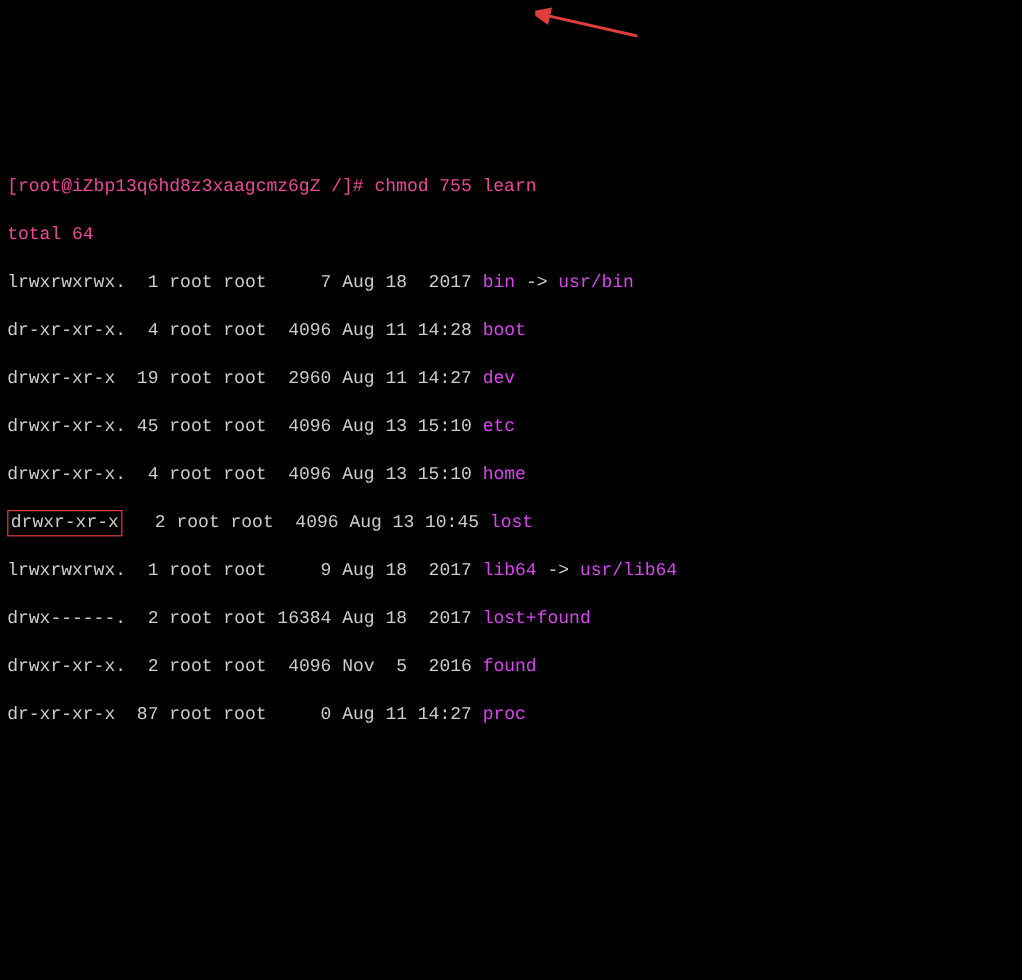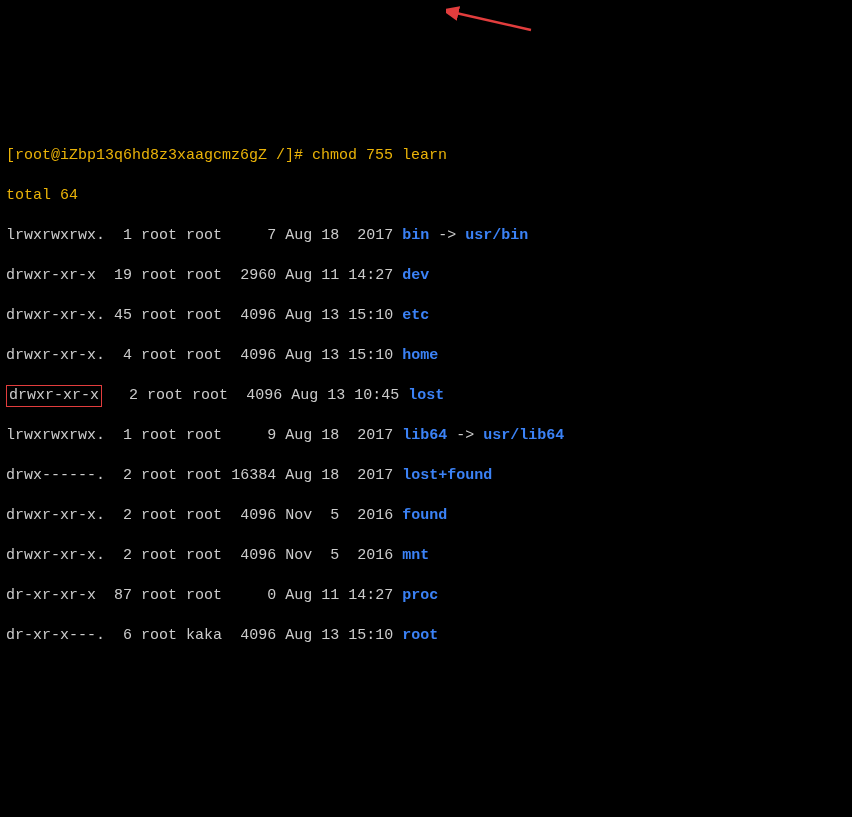--- a/index.html
+++ b/index.html
@@ -10,22 +10,22 @@
     font-family: "Consolas", "Monaco", "Courier New", monospace;
     font-size: 15px;
     line-height: 20px;
     width: 852px;
     min-height: 817px;
     box-sizing: border-box;
     position: relative;
     white-space: pre;
   }
   .line { display: block; }
-  .c-white { color: #eab308; }
-  .c-blue { color: #3b82f6; font-weight: bold; text-align: right; }
+  .c-white { color: #ec4899; }
+  .c-blue { color: #d946ef; font-weight: normal; text-align: right; }
   .boxed {
     border: 1.5px solid #e23d3d;
     padding: 0 2px;
     margin: -1px 0;
     display: inline-block;
   }
   svg.arrow {
     position: absolute;
     left: 446px;
     top: 5px;
@@ -43,30 +43,29 @@
     <path d="M0,0 L0,6 L7,3 z" fill="#e23d3d"></path>
       </marker>
     </defs>
   <line x1="85" y1="25" x2="10" y2="8" stroke="#e23d3d" stroke-width="2.5" marker-end="url(#ah)"></line>
 </svg>
 
 <div>
 <span class="line"><span class="c-white">[root@iZbp13q6hd8z3xaagcmz6gZ /]#</span> <span class="c-white">chmod 755 learn</span></span>
 <span class="line c-white">total 64</span>
 <span class="line"><span>lrwxrwxrwx.</span>  <span>1</span> <span>root</span> <span>root</span>     <span>7</span> <span>Aug 18  2017</span> <span class="c-blue">bin</span><span> -&gt; </span><span class="c-blue">usr/bin</span></span>
+<span class="line"><span>dr-xr-xr-x.</span>  <span>4</span> <span>root</span> <span>root</span>  <span>4096</span> <span>Aug 11 14:28</span> <span class="c-blue">boot</span></span>
 <span class="line"><span>drwxr-xr-x</span>  <span>19</span> <span>root</span> <span>root</span>  <span>2960</span> <span>Aug 11 14:27</span> <span class="c-blue">dev</span></span>
 <span class="line"><span>drwxr-xr-x.</span> <span>45</span> <span>root</span> <span>root</span>  <span>4096</span> <span>Aug 13 15:10</span> <span class="c-blue">etc</span></span>
 <span class="line"><span>drwxr-xr-x.</span>  <span>4</span> <span>root</span> <span>root</span>  <span>4096</span> <span>Aug 13 15:10</span> <span class="c-blue">home</span></span>
 <span class="line"><span class="boxed">drwxr-xr-x</span>   <span>2</span> <span>root</span> <span>root</span>  <span>4096</span> <span>Aug 13 10:45</span> <span class="c-blue">lost</span></span>
 <span class="line"><span>lrwxrwxrwx.</span>  <span>1</span> <span>root</span> <span>root</span>     <span>9</span> <span>Aug 18  2017</span> <span class="c-blue">lib64</span><span> -&gt; </span><span class="c-blue">usr/lib64</span></span>
 <span class="line"><span>drwx------.</span>  <span>2</span> <span>root</span> <span>root</span> <span>16384</span> <span>Aug 18  2017</span> <span class="c-blue">lost+found</span></span>
 <span class="line"><span>drwxr-xr-x.</span>  <span>2</span> <span>root</span> <span>root</span>  <span>4096</span> <span>Nov  5  2016</span> <span class="c-blue">found</span></span>
-<span class="line"><span>drwxr-xr-x.</span>  <span>2</span> <span>root</span> <span>root</span>  <span>4096</span> <span>Nov  5  2016</span> <span class="c-blue">mnt</span></span>
 <span class="line"><span>dr-xr-xr-x</span>  <span>87</span> <span>root</span> <span>root</span>     <span>0</span> <span>Aug 11 14:27</span> <span class="c-blue">proc</span></span>
-<span class="line"><span>dr-xr-x---.</span>  <span>6</span> <span>root</span> <span>kaka</span>  <span>4096</span> <span>Aug 13 15:10</span> <span class="c-blue">root</span></span>
 
 
 
 
 
 
 
 
 
 

